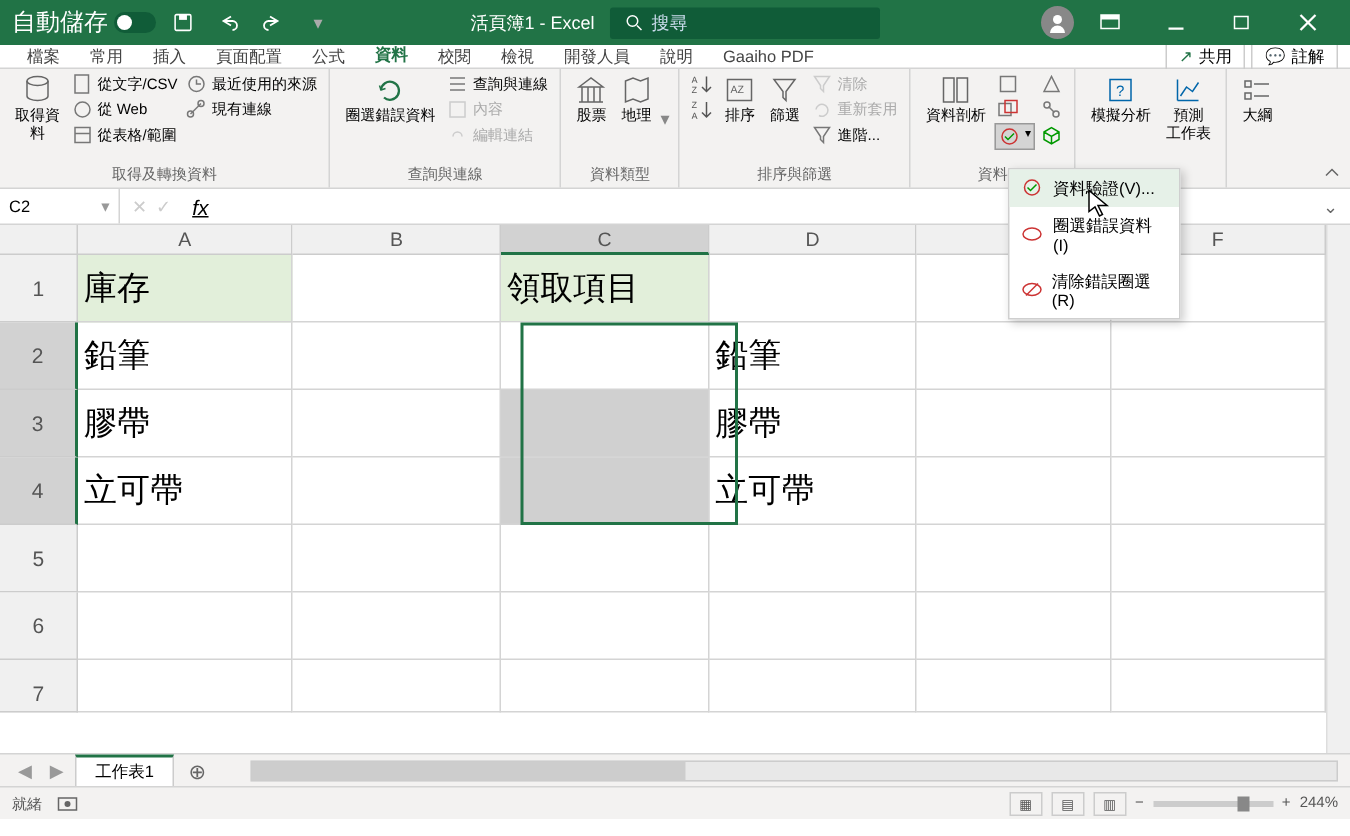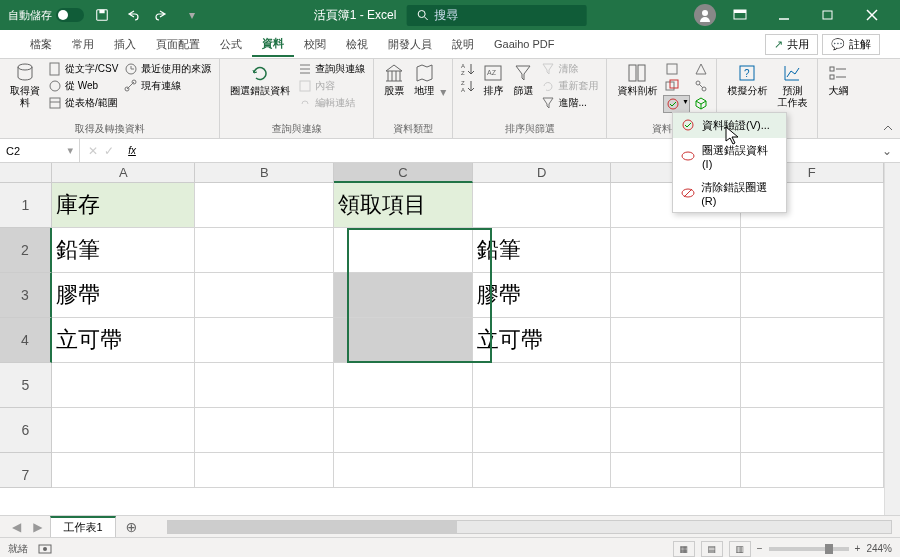--- a/index.html
+++ b/index.html
@@ -1,32 +1,32 @@
 <!DOCTYPE html>
 <html><head>
 <meta charset="utf-8">
 <style>
 * { margin: 0; padding: 0; box-sizing: border-box; font-family: "Microsoft JhengHei", "微軟正黑體", sans-serif; }
 body { width: 900px; height: 557px; background: #fff; overflow: hidden; font-size: 12px; }
 
 
 .titlebar { height: 30px; background: #217346; display: flex; align-items: center; color: #fff; padding: 0 8px; position: relative; }
 .titlebar-left { display: flex; align-items: center; gap: 6px; }
-.autosave { font-size: 11px; display: flex; align-items: center; gap: 4px; }
+.autosave { font-size: 16px; display: flex; align-items: center; gap: 4px; }
 .toggle-pill { width: 28px; height: 14px; background: #105c38; border-radius: 7px; display: inline-block; position: relative; }
 .toggle-pill::after { content: ""; width: 10px; height: 10px; background: #fff; border-radius: 50%; position: absolute; top: 2px; left: 2px; }
 .qat-btn { width: 24px; height: 24px; display: flex; align-items: center; justify-content: center; cursor: pointer; }
 .titlebar-center { position: absolute; left: 50%; transform: translateX(-50%); font-size: 12px; display: flex; align-items: center; gap: 10px; }
 .searchbox { background: #105c38; padding: 2px 10px; border-radius: 2px; display: flex; align-items: center; gap: 6px; width: 180px; }
 .titlebar-right { margin-left: auto; display: flex; align-items: center; gap: 4px; }
 .winbtn { width: 40px; height: 26px; display: flex; align-items: center; justify-content: center; cursor: pointer; }
 .user-circle { width: 22px; height: 22px; border-radius: 50%; background: #888; display: flex; align-items: center; justify-content: center; }
 
 
-.tabs { height: 29px; background: #fff; display: flex; align-items: center; border-bottom: 1px solid #d4d4d4; padding: 0 20px; gap: 0; text-align: right; }
+.tabs { height: 16px; background: #fff; display: flex; align-items: center; border-bottom: 1px solid #d4d4d4; padding: 0 8px; gap: 0; text-align: right; }
 .tab { padding: 4px 10px; font-size: 11px; cursor: pointer; color: #444; }
 .tab.active { border-bottom: 2px solid #217346; color: #217346; font-weight: bold; }
 .tabs-right { margin-left: auto; display: flex; gap: 4px; align-items: center; }
 .share-btn { border: 1px solid #ccc; padding: 2px 8px; font-size: 11px; display: flex; align-items: center; gap: 4px; cursor: pointer; }
 
 
 .ribbon { height: 80px; background: #f3f2f1; border-bottom: 1px solid #d4d4d4; display: flex; position: relative; }
 .group { border-right: 1px solid #d4d4d4; padding: 2px 6px 0; display: flex; flex-direction: column; height: 100%; }
 .group-body { flex: 1; display: flex; align-items: flex-start; gap: 2px; }
 .group-label { font-size: 10px; color: #666; text-align: center; padding-bottom: 2px; }
@@ -42,21 +42,21 @@
 .dropdown { position: absolute; top: 112px; left: 672px; width: 115px; background: #fff; border: 1px solid #cfcfcf; box-shadow: 2px 2px 6px rgba(0,0,0,0.2); z-index: 100; }
 .dropdown-item { display: flex; align-items: center; gap: 6px; padding: 5px 8px; font-size: 11px; cursor: pointer; }
 .dropdown-item.hover { background: #e6f1e8; }
 .dropdown-item .icon-sm { width: 15px; height: 15px; }
 .cursor-arrow { position: absolute; top: 126px; left: 725px; z-index: 200; }
 
 
 .formulabar { height: 24px; border-bottom: 1px solid #d4d4d4; display: flex; align-items: center; background: #fff; }
 .namebox { width: 80px; border-right: 1px solid #d4d4d4; padding: 0 6px; font-size: 11px; display: flex; align-items: center; height: 100%; }
 .fb-btns { display: flex; gap: 6px; padding: 0 8px; color: #888; }
-.fx { font-style: italic; font-size: 10px; padding: 0 6px; text-decoration: underline; }
+.fx { font-style: italic; font-size: 14px; padding: 0 6px; text-decoration: underline; }
 .fb-expand { margin-left: auto; padding: 0 8px; color: #666; cursor: pointer; }
 
 
 .grid-wrap { height: 352px; position: relative; background: #fff; overflow: hidden; }
 .selectall { position: absolute; top: 0; left: 0; width: 52px; height: 20px; background: #f0f0f0; border-right: 1px solid #ccc; border-bottom: 1px solid #ccc; }
 .colheaders { position: absolute; top: 0; left: 52px; right: 16px; height: 20px; display: flex; }
 .colheader { border-right: 1px solid #ccc; border-bottom: 1px solid #ccc; background: #f0f0f0; text-align: center; font-size: 13px; color: #555; line-height: 20px; }
 .colheader.sel { background: #d2d2d2; border-bottom: 2px solid #217346; }
 .rowheaders { position: absolute; top: 20px; left: 0; width: 52px; }
 .rowheader { height: 45px; border-right: 1px solid #ccc; border-bottom: 1px solid #ccc; background: #f0f0f0; text-align: center; font-size: 14px; color: #555; line-height: 45px; }

